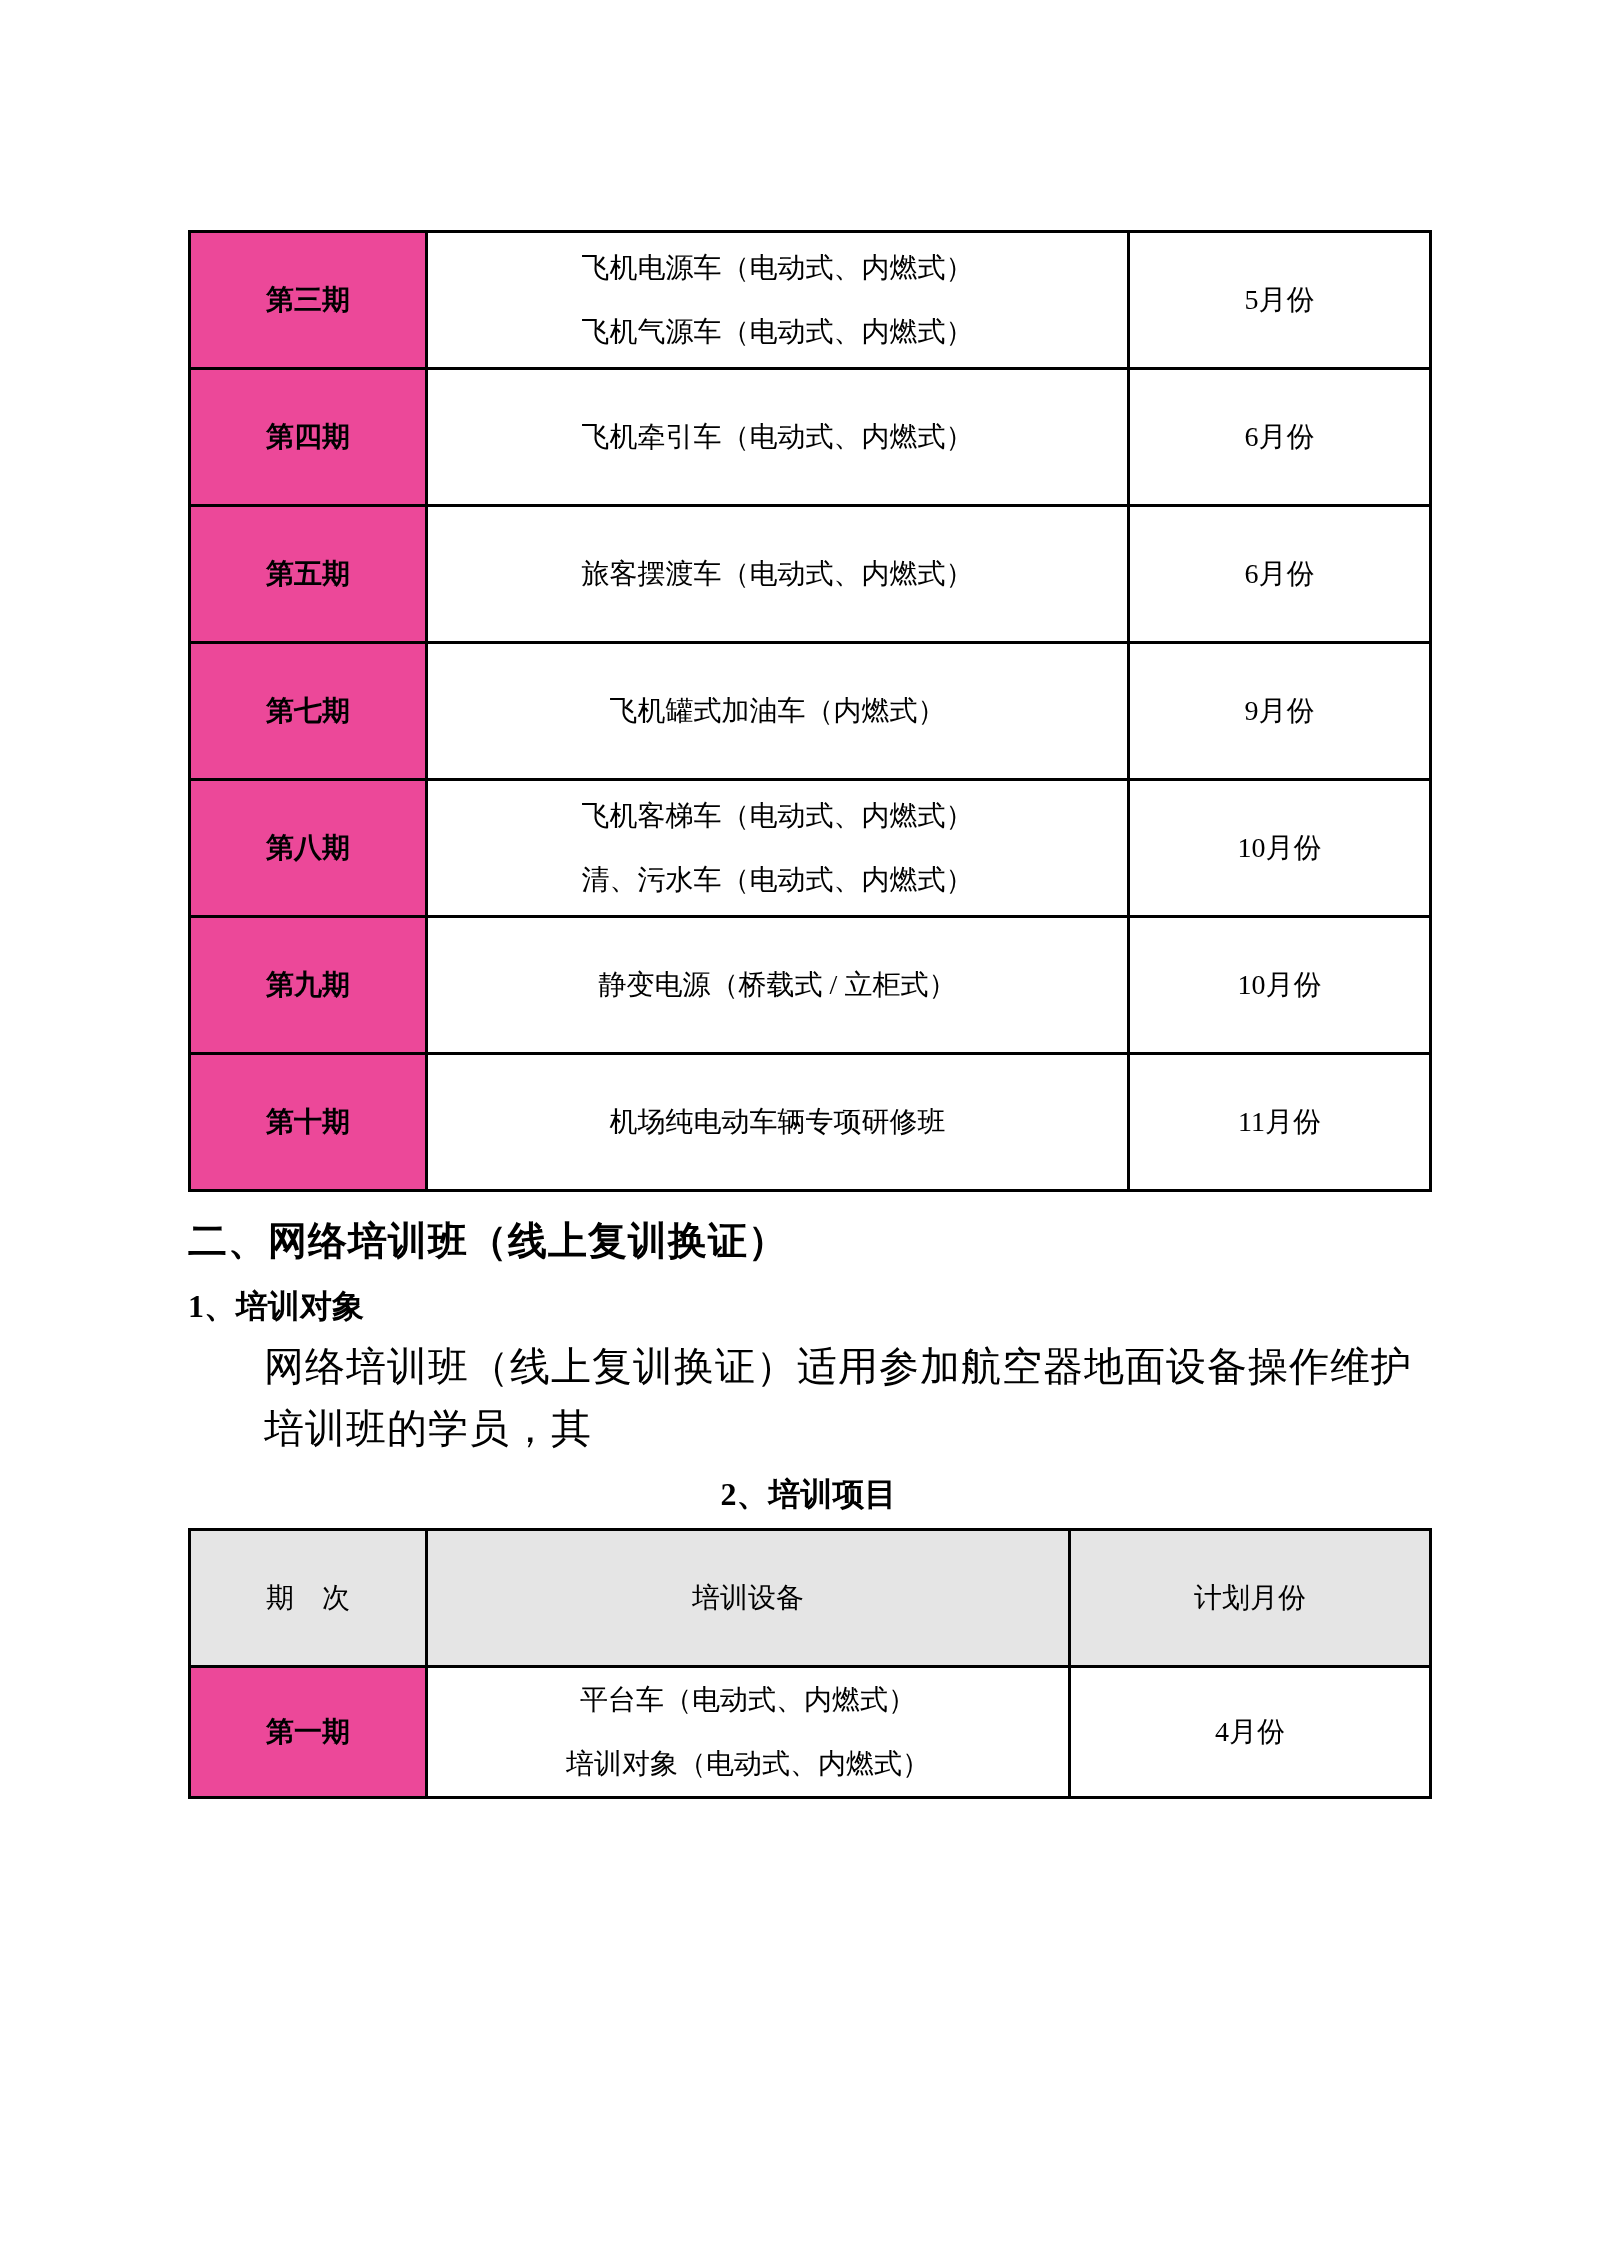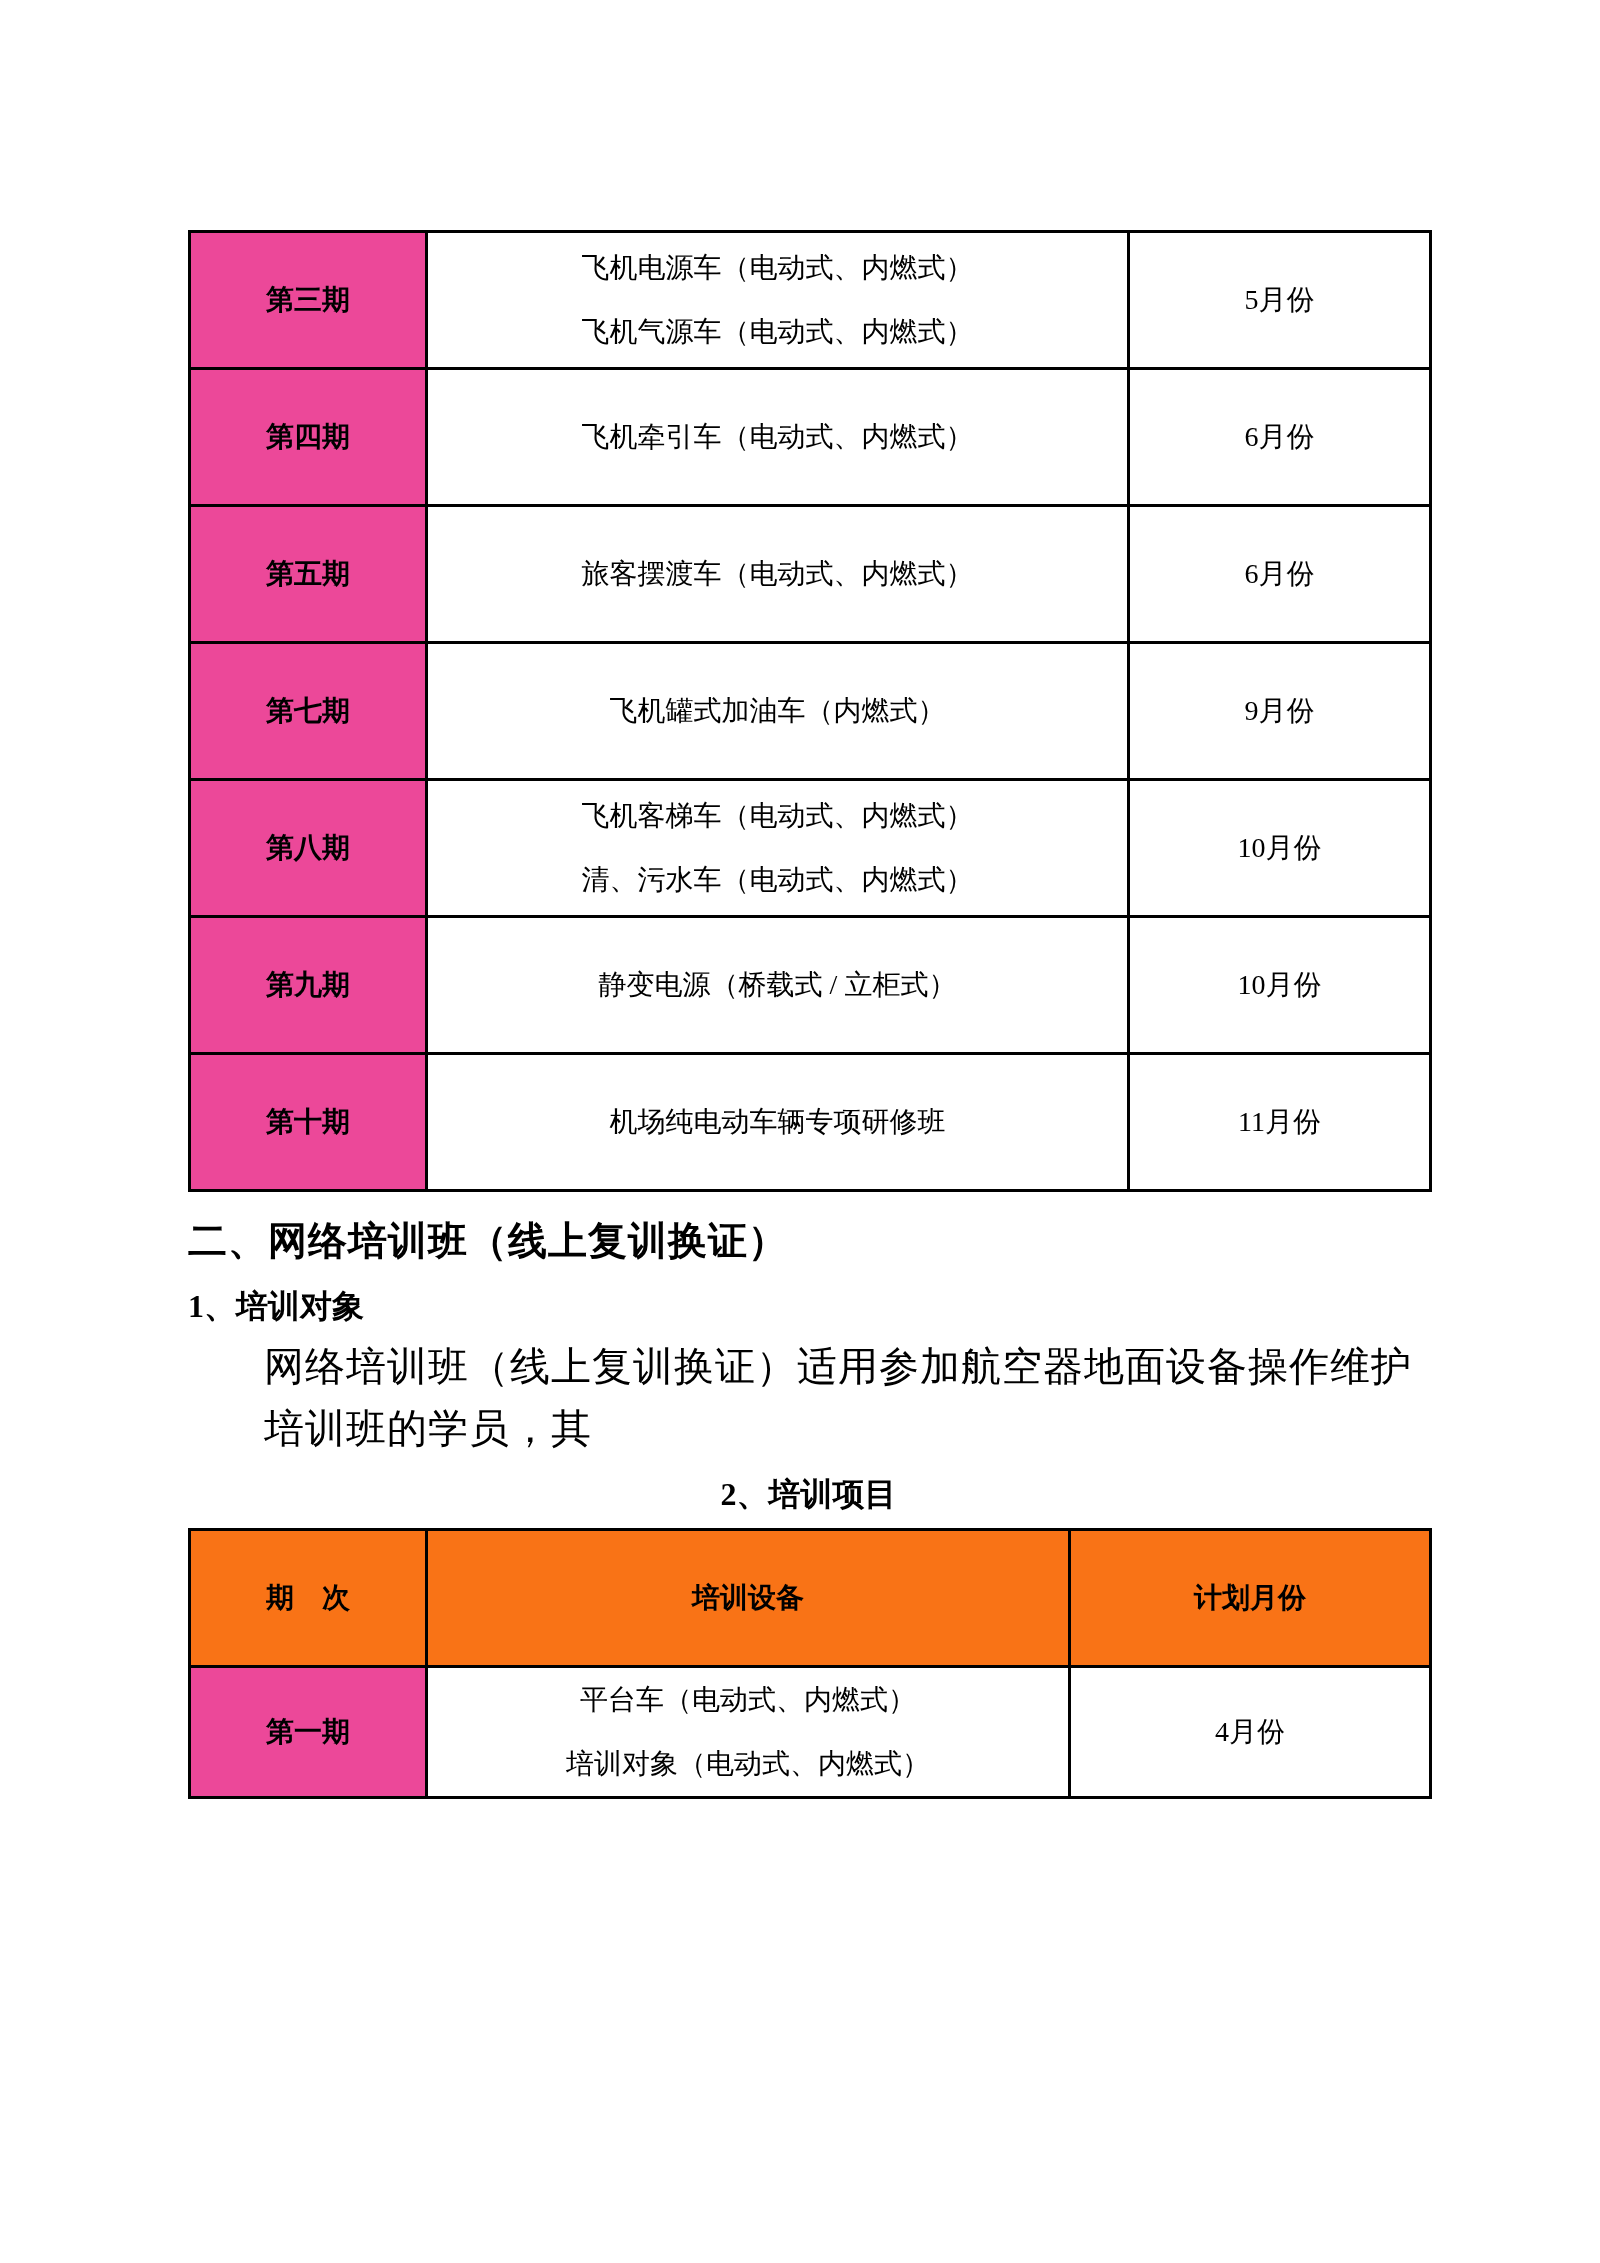--- a/index.html
+++ b/index.html
@@ -41,22 +41,22 @@
   table.t2 col.c2 { width: 643px; }
   table.t2 col.c3 { width: 361px; }
   table.t1 tr { height: 137px; }
   table.t2 tr.hdr { height: 137px; }
   table.t2 tr.r1 { height: 130px; }
   td.period {
     background: #ec4899;
     font-weight: 700;
   }
   table.t2 th {
-    background: #f97316;
-    font-weight: 700;
+    background: #e5e5e5;
+    font-weight: 400;
     white-space: pre;
   }
   td.equip .line {
     line-height: 64px;
   }
   h2.sec {
     margin: 24px 0 16px 0;
     font-size: 39px;
     font-weight: 700;
     line-height: 50px;

